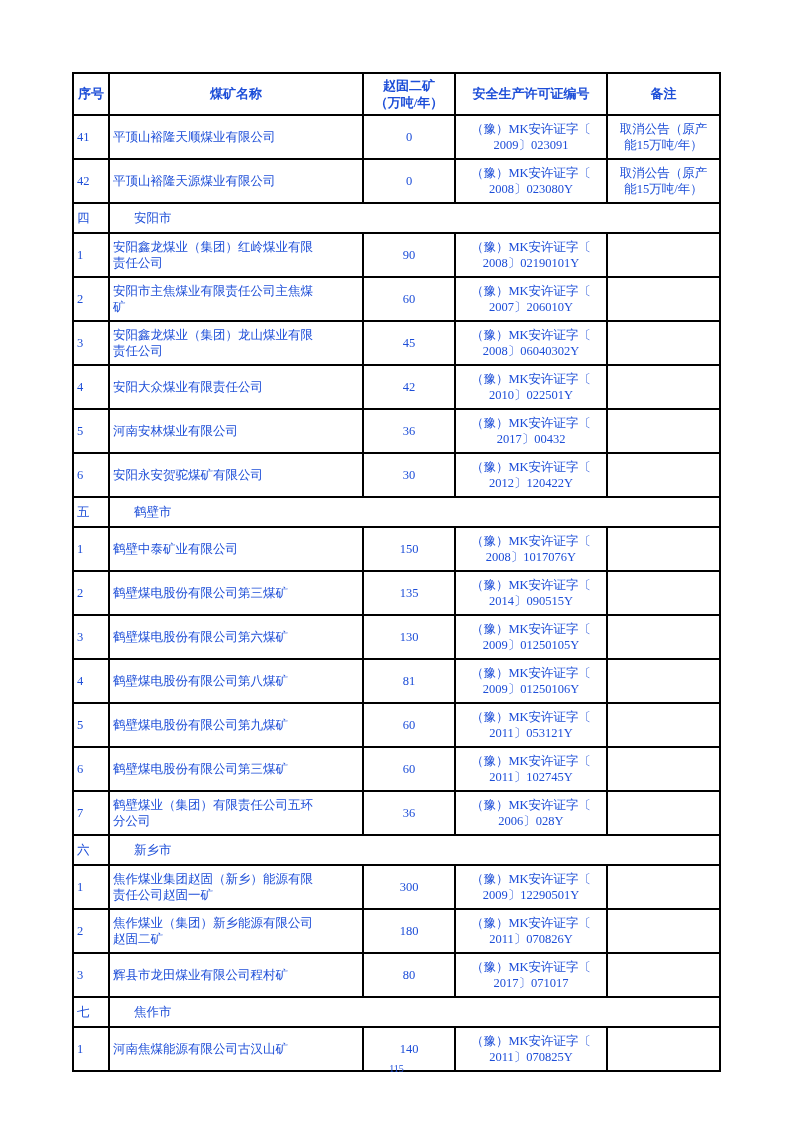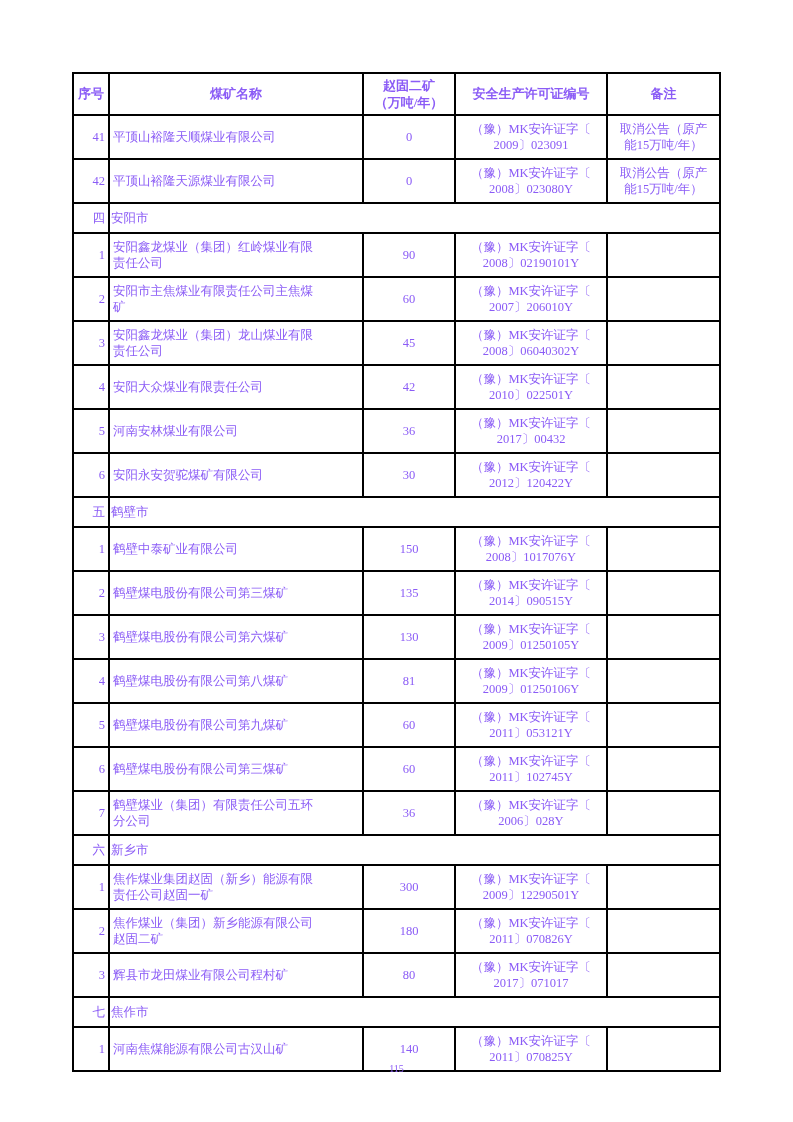--- a/index.html
+++ b/index.html
@@ -6,21 +6,21 @@
     margin: 0;
     padding: 0;
     background: #ffffff;
   }
   .page {
     position: relative;
     width: 793px;
     height: 1122px;
     background: #ffffff;
     font-family: "Liberation Serif", "DejaVu Serif", serif;
-    color: #8b5cf6;
+    color: #1d4ed8;
     overflow: hidden;
   }
   table.mine-table {
     position: absolute;
     left: 72px;
     top: 72px;
     width: 647px;
     border-collapse: collapse;
     table-layout: fixed;
   }
@@ -40,21 +40,21 @@
     font-size: 13px;
   }
   col.c-index   { width: 36px; }
   col.c-name    { width: 254px; }
   col.c-capacity{ width: 92px; }
   col.c-license { width: 152px; }
   col.c-remark  { width: 113px; }
 
   .data-row td { height: 38px; }
   .col-index {
-    text-align: right;
+    text-align: left;
   }
   .col-name {
     text-align: left;
     padding-left: 6px;
     padding-right: 4px;
     white-space: pre-line;
   }
   .col-capacity {
     text-align: center;
   }
@@ -67,21 +67,21 @@
   }
   .col-remark {
     text-align: center;
     white-space: pre-line;
     padding-left: 1px;
     padding-right: 1px;
   }
   .section-row td { height: 24px; }
   .section-row .col-city {
     text-align: left;
-    padding-left: 1px;
+    padding-left: 24px;
   }
   .page-number {
     position: absolute;
     left: 0;
     right: 0;
     top: 1063px;
     text-align: center;
     font-size: 10px;
   }
 </style>

